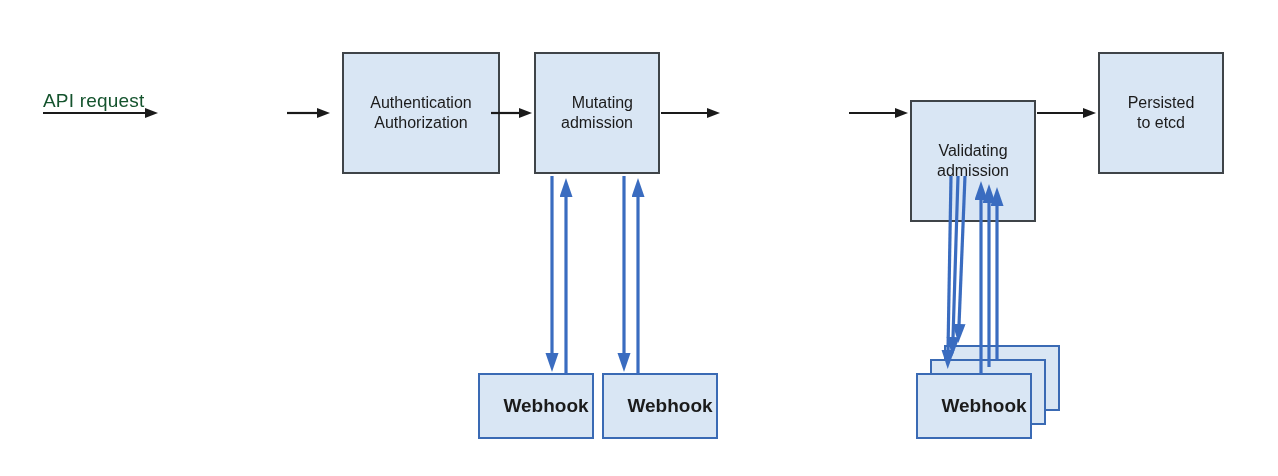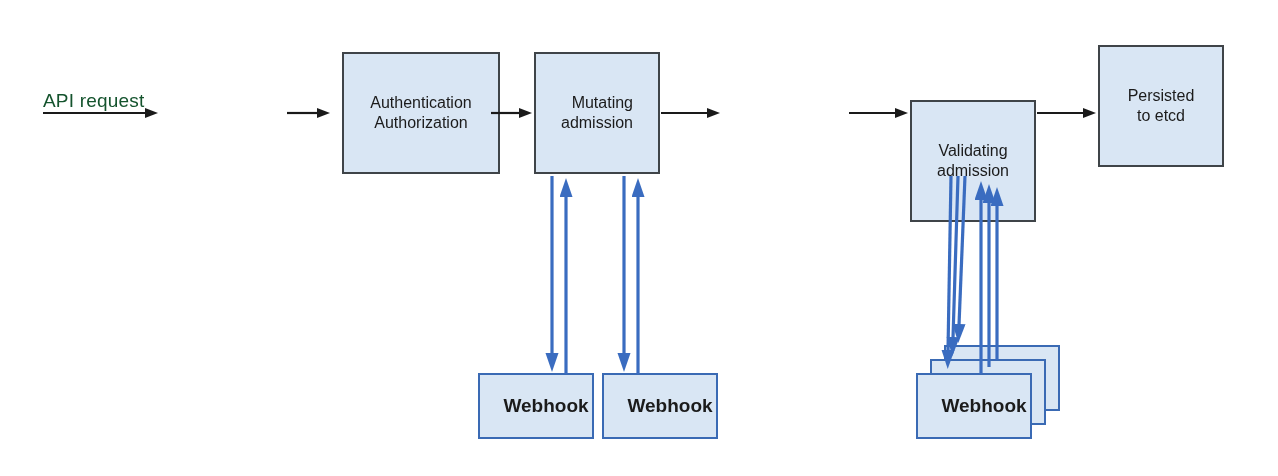--- a/index.html
+++ b/index.html
@@ -38,21 +38,21 @@
 <body>
 
 <div class="canvas">
 
   <div class="node" style="left:332px;top:52px;width:158px;height:122px;margin-left:10px;">Authentication
 Authorization</div>
   <div class="node" style="left:534px;top:52px;width:126px;height:122px;text-align:right;">Mutating
 admission</div>
   <div class="node" style="left:910px;top:52px;width:126px;height:122px;margin-top:48px;">Validating
 admission</div>
-  <div class="node" style="left:1098px;top:45px;width:126px;height:122px;">Persisted
+  <div class="node" style="left:1098px;top:52px;width:126px;height:122px;">Persisted
 to etcd</div>
 
   <div class="webhook" style="left:478px;top:373px;width:116px;height:66px;">Webhook</div>
   <div class="webhook" style="left:602px;top:373px;width:116px;height:66px;">Webhook</div>
 
   <div class="webhook" style="left:944px;top:345px;width:116px;height:66px;"></div>
   <div class="webhook" style="left:930px;top:359px;width:116px;height:66px;"></div>
   <div class="webhook" style="left:916px;top:373px;width:116px;height:66px;">Webhook</div>
 
   <div class="api-request">API request</div>

